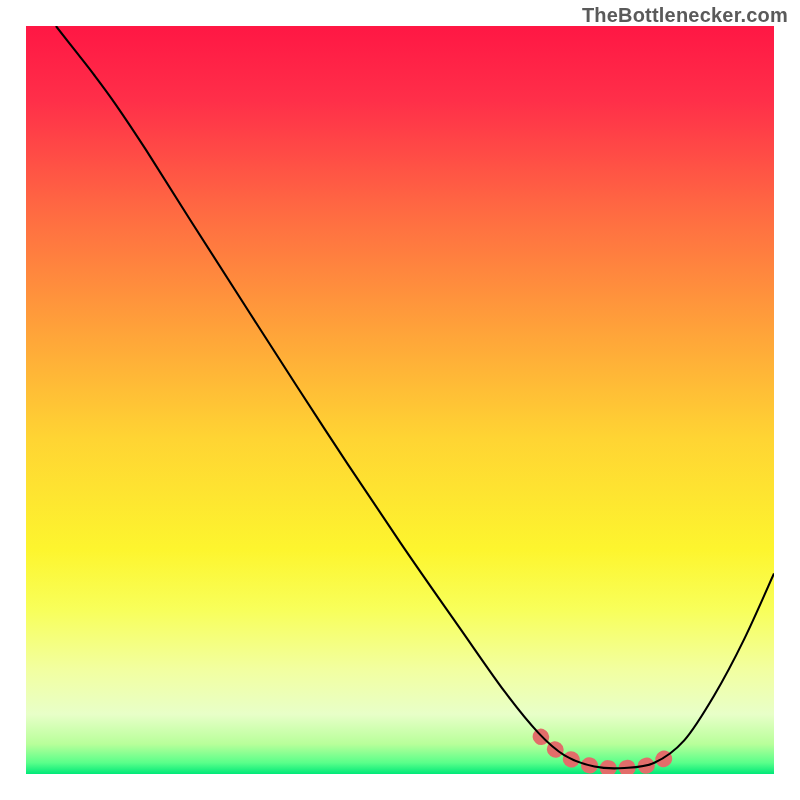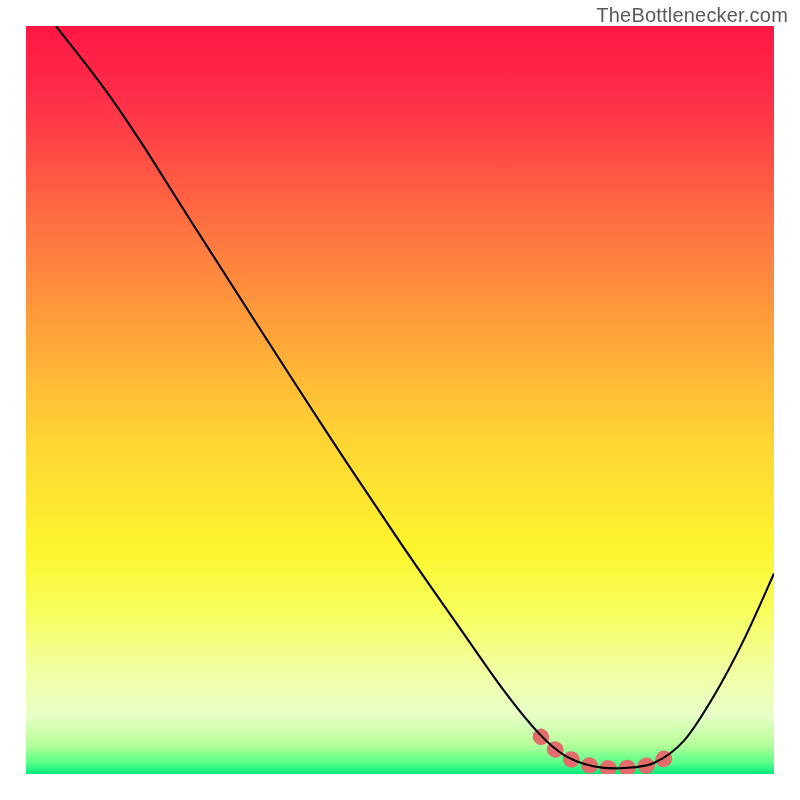--- a/index.html
+++ b/index.html
@@ -10,21 +10,21 @@
   font-family: Arial, sans-serif;
   position: relative;
   overflow: hidden;
 }
 .watermark {
   position: absolute;
   top: 4px;
   right: 12px;
   font-size: 20px;
   color: #5a5a5a;
-  font-weight: 400;
+  font-weight: 700;
   z-index: 10;
   letter-spacing: 0.2px;
   text-align: center;
 }
 .plot-area {
   position: absolute;
   left: 26px;
   top: 26px;
   width: 748px;
   height: 748px;

